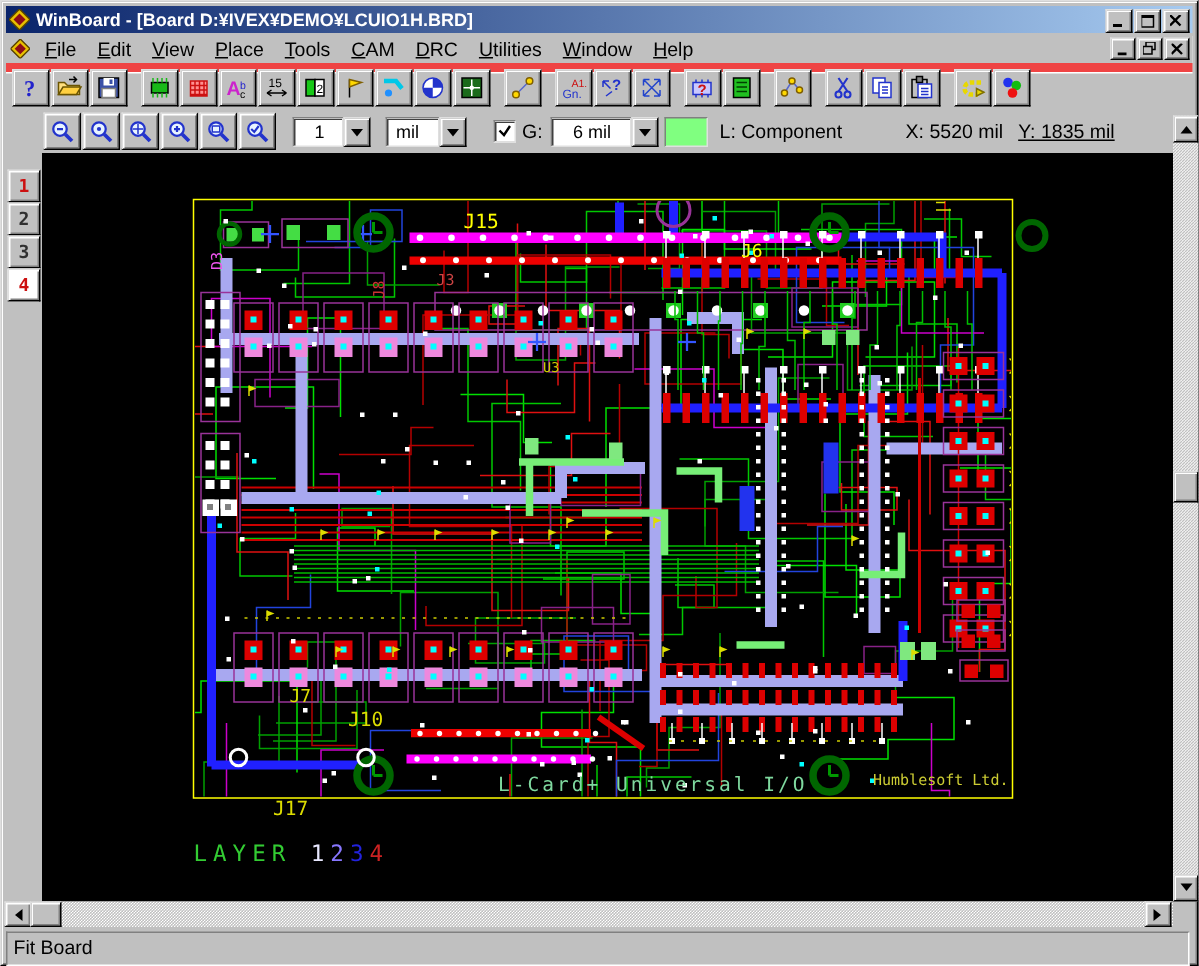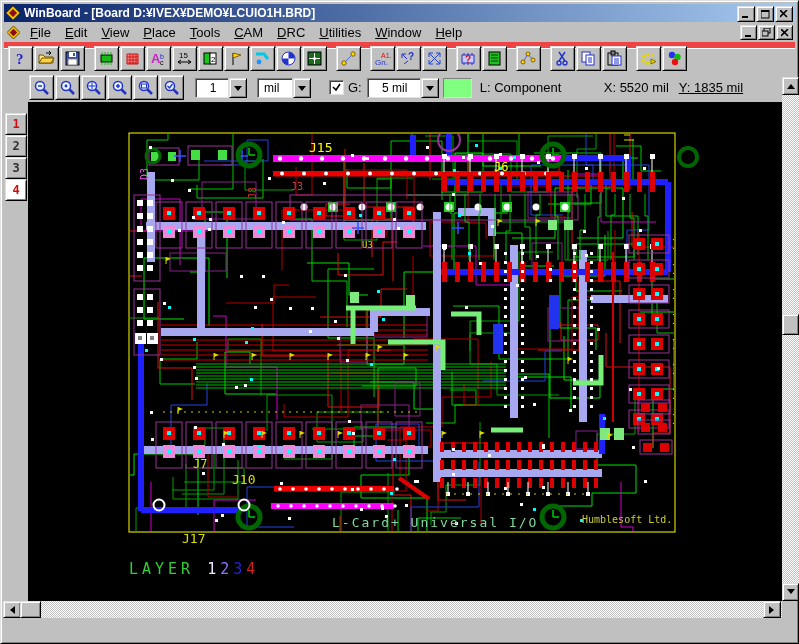--- a/index.html
+++ b/index.html
@@ -357,21 +357,21 @@
         </div>
     </div>
     <div style="width:8px;flex:none;"></div>
     <div class="chk">
         <svg width="11" height="11">
           <path d="M2,5 l3,3 4,-6" stroke="#000" stroke-width="1.6" fill="none"></path>
         </svg>
       </div>
     <span class="lbl" style="margin-right:5px;">G:</span>
     <div class="combo" style="margin-right:0;">
-      <div class="fld" style="width:42px;text-align:center;">5 mil</div>
+      <div class="fld" style="width:42px;text-align:center;">6 mil</div>
       <div class="btn raised">
           <span class="darr"></span>
         </div>
     </div>
     <div class="swatch"></div>
     <span class="lbl" style="width:118px;">L: Component</span>
     <span class="lbl" style="margin-left:6px;">X: 5520 mil</span>
     <span class="lbl" style="margin-left:10px;text-decoration:underline;">Y: 1835 mil</span>
   </div>
 
@@ -1240,14 +1240,17 @@
   <div class="hscroll sb-dither">
     <div class="sbtn raised" style="left:0;top:0;width:16px;height:15px;">
         <span class="tri-lf"></span>
       </div>
     <div class="raised" style="position:absolute;left:17px;top:0;width:19px;height:15px;"></div>
     <div class="sbtn raised" style="right:1px;top:0;width:16px;height:15px;">
         <span class="tri-rt"></span>
       </div>
   </div>
 
+  <div class="statusbar">
+    <div class="statuspanel">Fit Board</div>
+  </div>
 
 </div>
 
 </body></html>

